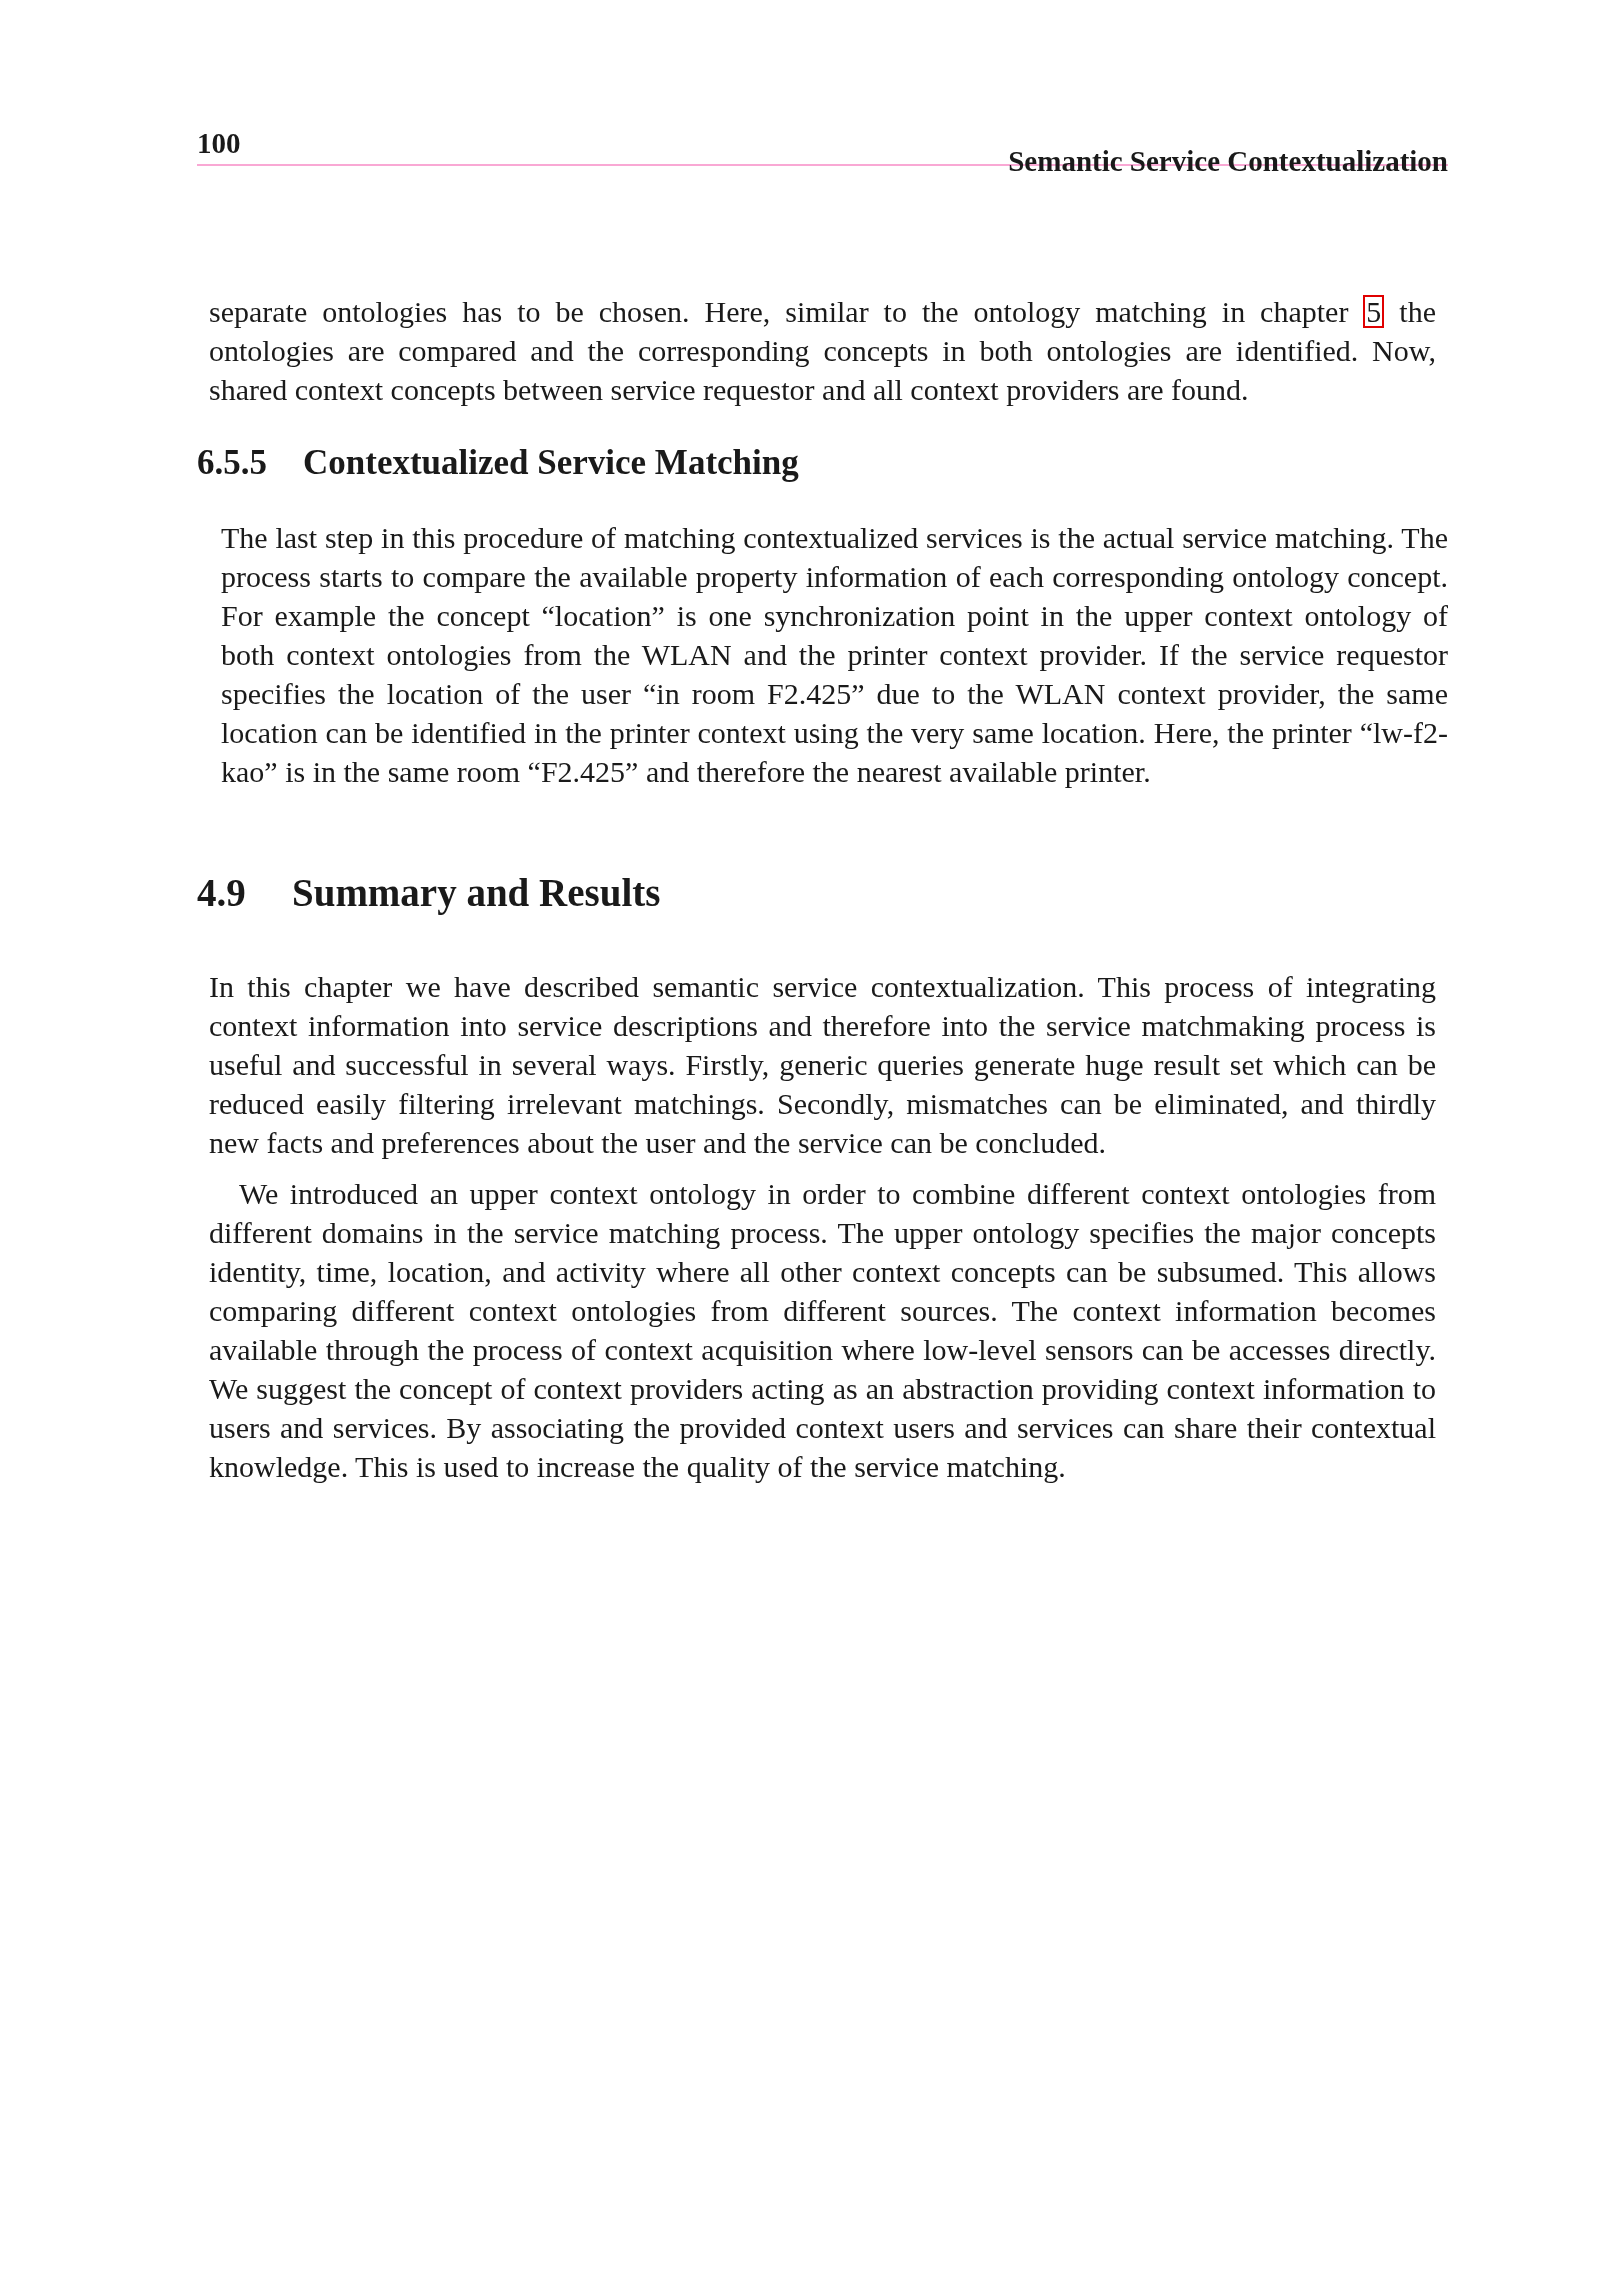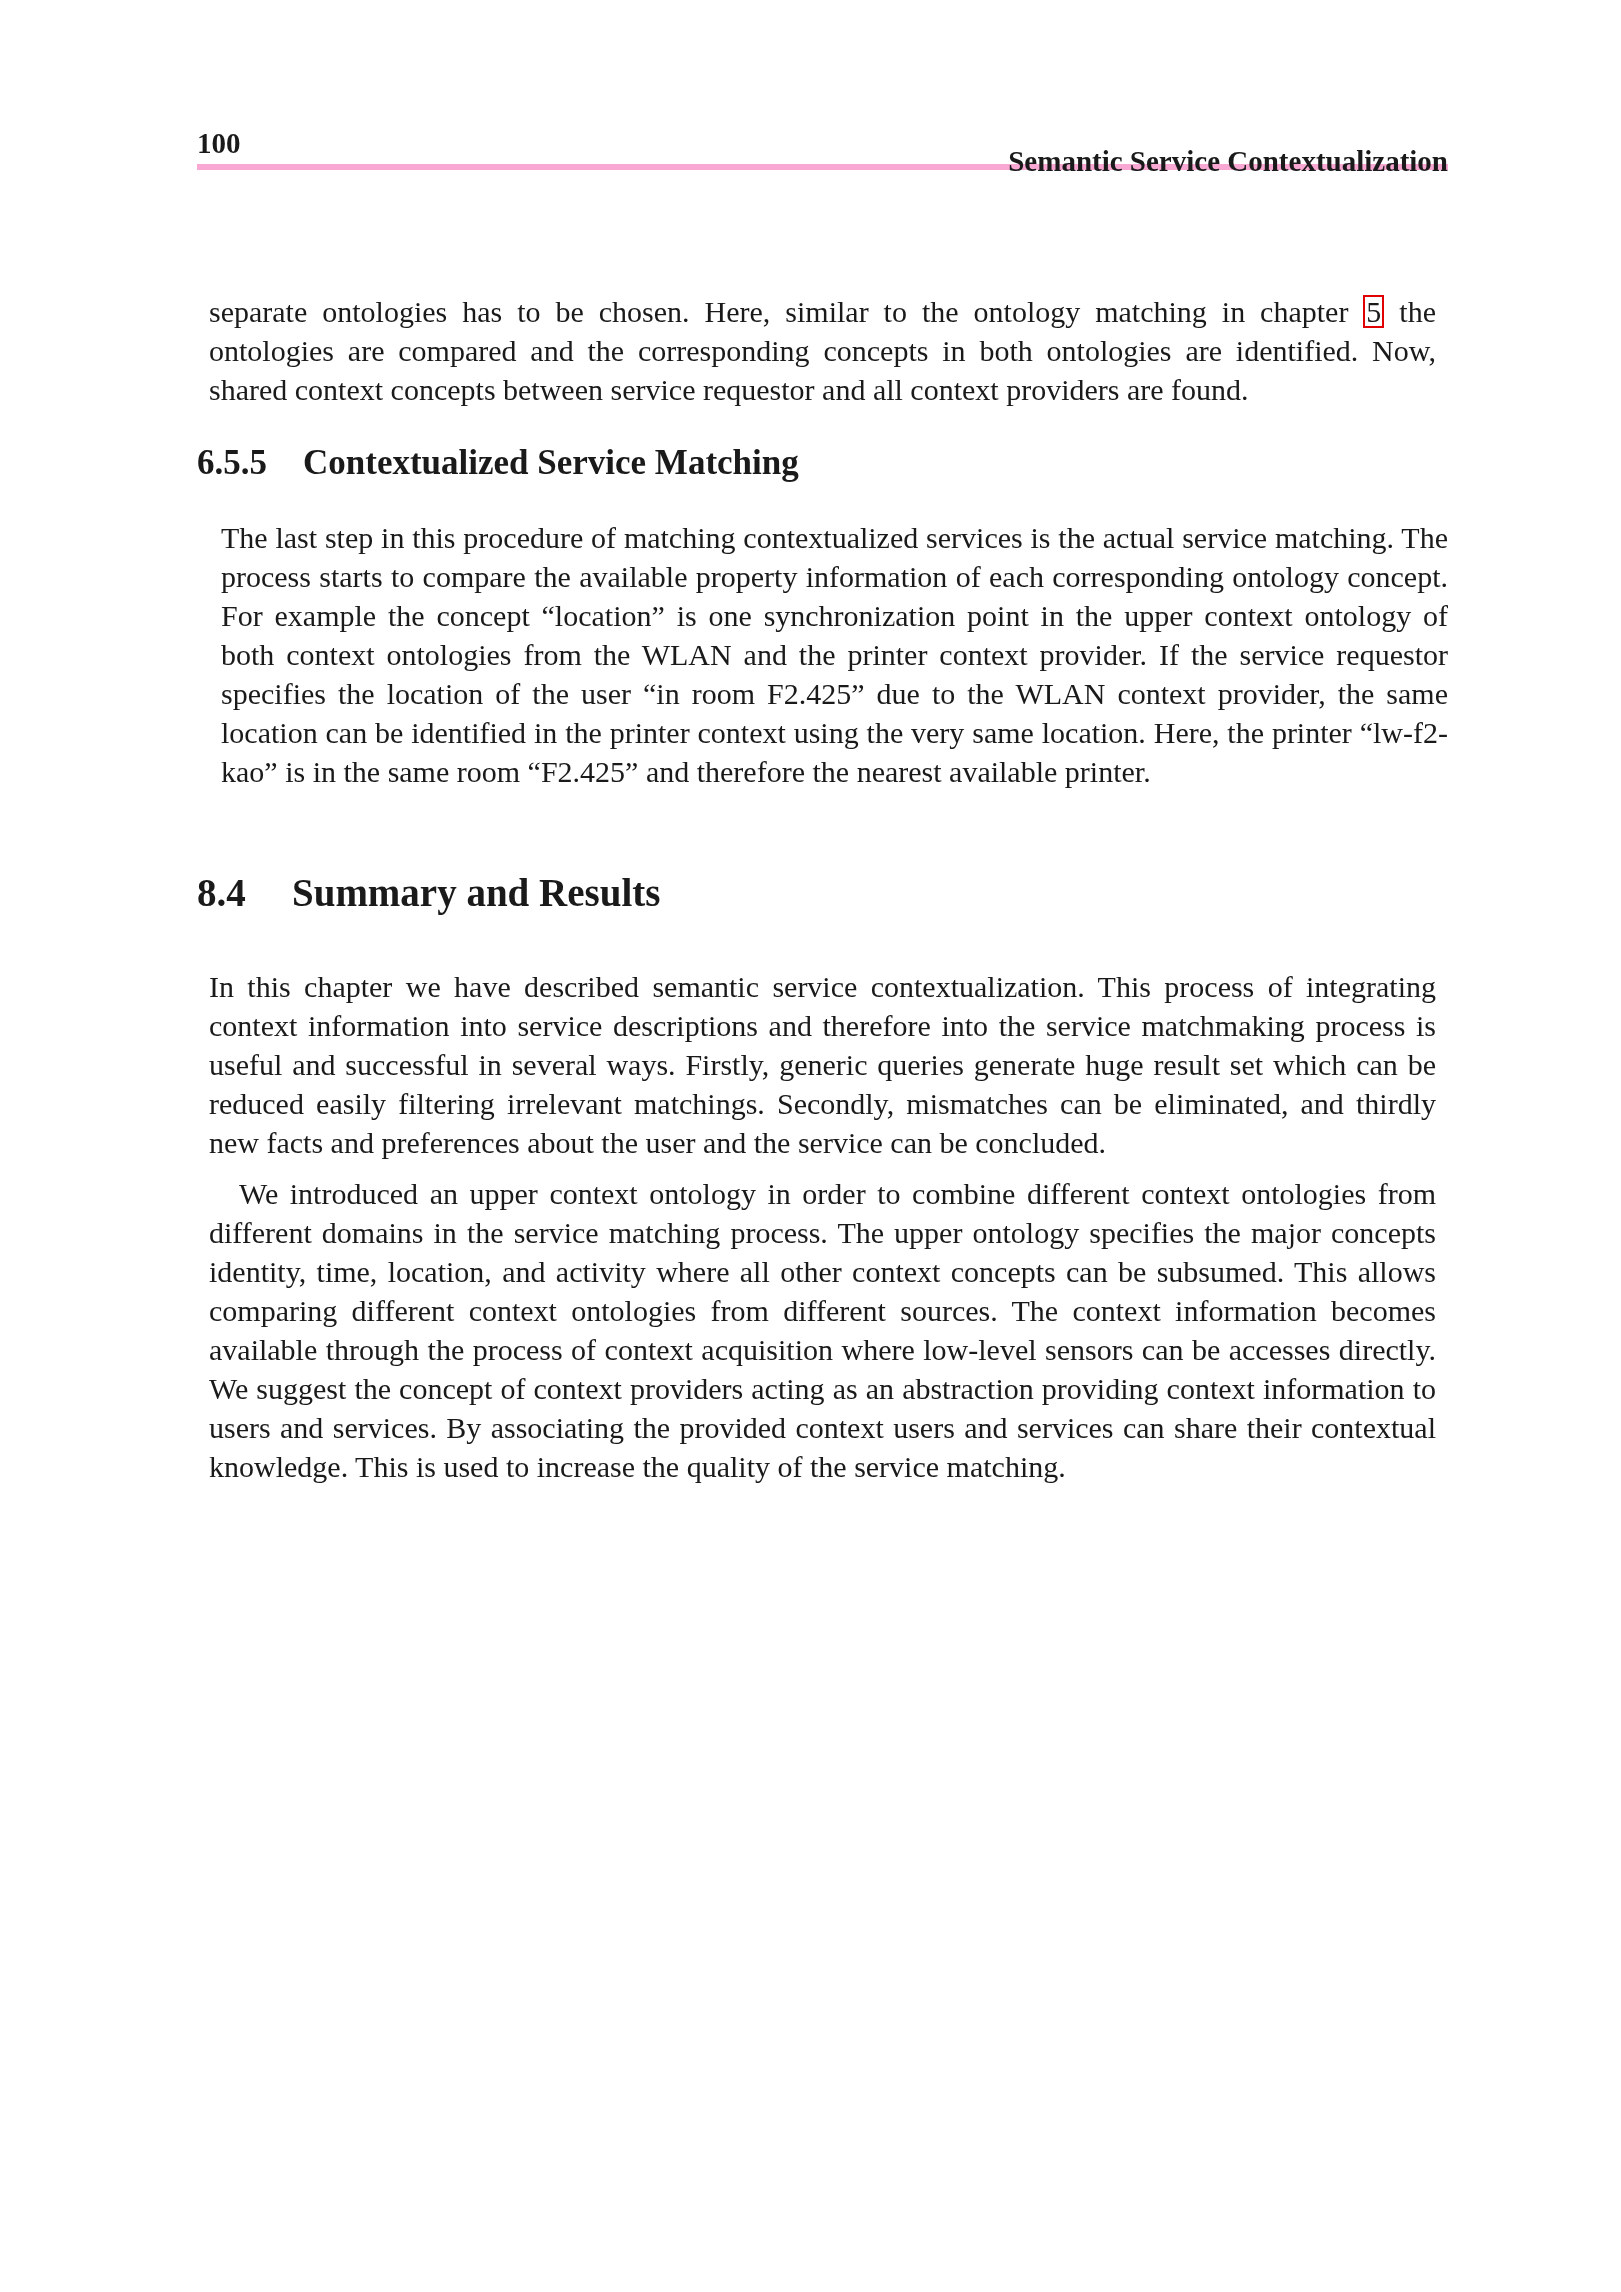--- a/index.html
+++ b/index.html
@@ -6,21 +6,21 @@
   body {
     width: 1621px; height: 2293px; position: relative; overflow: hidden;
     font-family: "DejaVu Serif", "Liberation Serif", serif;
     color: #1a1a1a;
   }
   .page {
     position: absolute; left: 197px; top: 0; width: 1251px;
   }
   .running-head {
     position: absolute; top: 125px; left: 0; width: 1251px;
-    height: 39px; border-bottom: 6px solid #f9a8d4;
+    height: 39px; border-bottom: 2px solid #f9a8d4;
     font-family: "Liberation Serif", serif; font-weight: bold; font-size: 29px;
   }
   .running-head .pgnum { position: absolute; left: 0; top: 2px; }
   .running-head .chap { position: absolute; right: 0; top: 20px; }
 
   .body-text {
     font-family: "Liberation Serif", serif;
     font-size: 30px; line-height: 39px; text-align: justify;
     margin: 12px;
   }
@@ -59,21 +59,21 @@
 
   <div class="sub-heading">
     <span class="num">6.5.5</span><span>Contextualized Service Matching</span>
   </div>
 
   <div class="blk2">
     <p class="body-text">The last step in this procedure of matching contextualized services is the actual service matching. The process starts to compare the available property information of each corresponding ontology concept.  For example the concept “location” is one synchronization point in the upper context ontology of both context ontologies from the WLAN and the printer context provider. If the service requestor specifies the location of the user “in room F2.425” due to the WLAN context provider, the same location can be identified in the printer context using the very same location.  Here, the printer “lw-f2-kao” is in the same room “F2.425” and therefore the nearest available printer.</p>
   </div>
 
   <div class="sec-heading">
-    <span class="num">8.4</span><span>Summary and Results</span>
+    <span class="num">4.9</span><span>Summary and Results</span>
   </div>
 
   <div class="blk3">
     <p class="body-text">In this chapter we have described semantic service contextualization.  This process of integrating context information into service descriptions and therefore into the service matchmaking process is useful and successful in several ways. Firstly, generic queries generate huge result set which can be reduced easily filtering irrelevant matchings.  Secondly, mismatches can be eliminated, and thirdly new facts and preferences about the user and the service can be concluded.</p>
     <p class="body-text para-indent">We introduced an upper context ontology in order to combine different context ontologies from different domains in the service matching process.  The upper ontology specifies the major concepts identity, time, location, and activity where all other context concepts can be subsumed.  This allows comparing different context ontologies from different sources.  The context information becomes available through the process of context acquisition where low-level sensors can be accesses directly. We suggest the concept of context providers acting as an abstraction providing context information to users and services.  By associating the provided context users and services can share their contextual knowledge. This is used to increase the quality of the service matching.</p>
   </div>
 
 </div>
 
 

